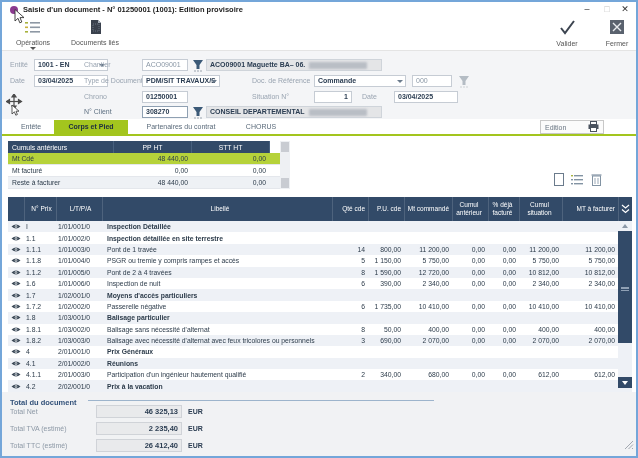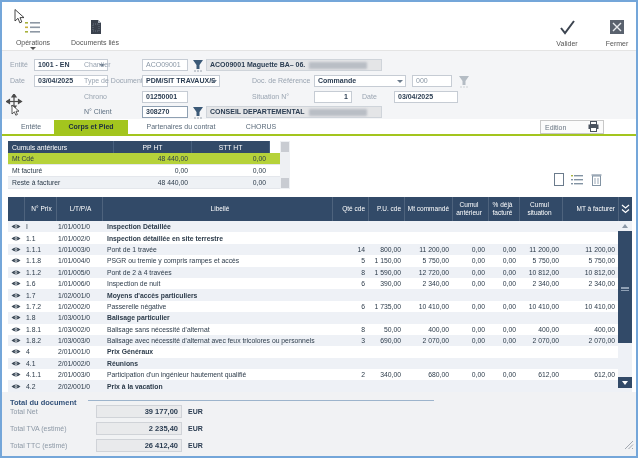--- a/index.html
+++ b/index.html
@@ -126,20 +126,27 @@
              height:13px; line-height:13px; }
   .resize-grip { position:absolute; right:2px; bottom:2px; }
 
   .cursor-artifact { position:absolute; pointer-events:none; }
 </style>
 </head>
 <body>
 
 <div class="window">
 
+  <div class="titlebar">
+    <div class="app-icon"></div>
+    <div class="title-text">Saisie d'un document - N° 01250001 (1001): Edition provisoire</div>
+    <div class="winbtn min">–</div>
+    <div class="winbtn max">□</div>
+    <div class="winbtn close">✕</div>
+  </div>
 
   <div class="toolbar">
     <div class="tb-item" style="left:8px;width:46px;">
       <span>
         <svg width="16" height="13" viewBox="0 0 16 13">
           <rect x="0" y="1" width="3" height="1.6" fill="#a7b23c"></rect>
             <rect x="5" y="1" width="10" height="1.6" fill="#8e98a4"></rect>
           <rect x="0" y="5.5" width="3" height="1.6" fill="#c9b23c"></rect>
             <rect x="5" y="5.5" width="10" height="1.6" fill="#8e98a4"></rect>
           <rect x="0" y="10" width="3" height="1.6" fill="#a7b23c"></rect>
@@ -660,21 +667,21 @@
           <span class="tri-down"></span>
         </div>
     </div>
   </div>
 
   <div class="bottomarea">
     <div class="tot-title">Total du document</div>
     <div class="tot-line"></div>
 
     <div class="tot-label" style="top:13px;">Total Net</div>
-    <div class="tot-field" style="top:13px;">39 177,00</div>
+    <div class="tot-field" style="top:13px;">46 325,13</div>
     <div class="tot-eur" style="top:13px;">EUR</div>
 
     <div class="tot-label" style="top:30px;">Total TVA (estimé)</div>
     <div class="tot-field" style="top:30px;">2 235,40</div>
     <div class="tot-eur" style="top:30px;">EUR</div>
 
     <div class="tot-label" style="top:47px;">Total TTC (estimé)</div>
     <div class="tot-field" style="top:47px;">26 412,40</div>
     <div class="tot-eur" style="top:47px;">EUR</div>
 

